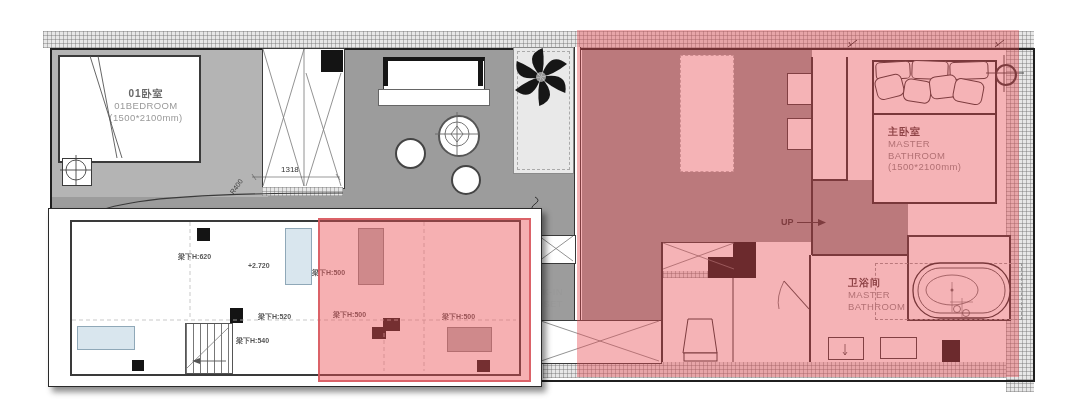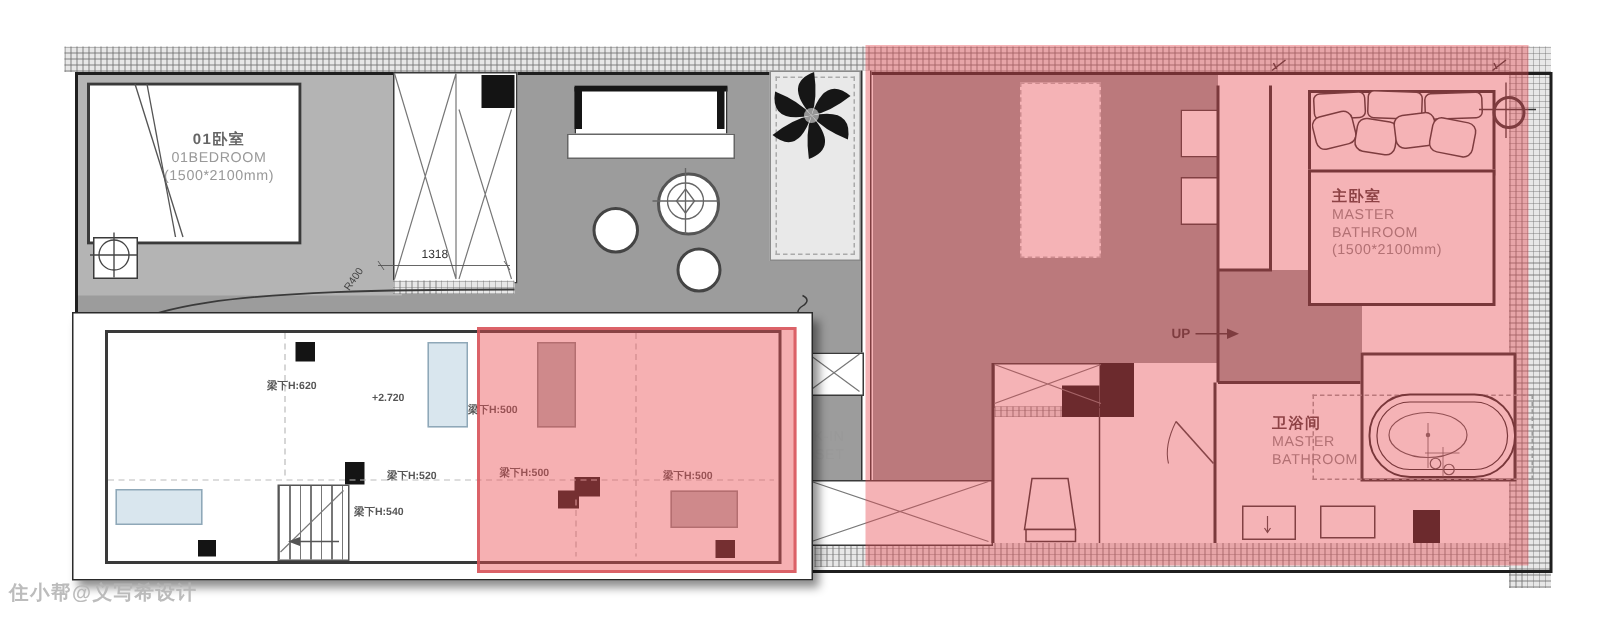--- a/index.html
+++ b/index.html
@@ -215,15 +215,14 @@
     </g>
     <path d="M187,368 L229,327" stroke="#777" stroke-width="0.8"></path>
     <g>
       <path d="M196,361 H226" stroke="#555" stroke-width="0.9"></path>
       <path d="M192,361 L200,358 V364 Z" fill="#555"></path>
     </g>
   </svg>
 
   <div class="abs z6" style="left:318px;top:218px;width:209px;height:160px;background:rgba(235,80,85,0.45);border:2px solid rgba(214,85,90,0.85)"></div>
 
-  <div class="abs z7" style="left:6px;top:386px;font-size:13px;font-weight:bold;color:#b5b5b5;letter-spacing:1px;opacity:.9">住小帮@义写希设计</div>
 
 </div>
 
 </body></html>

